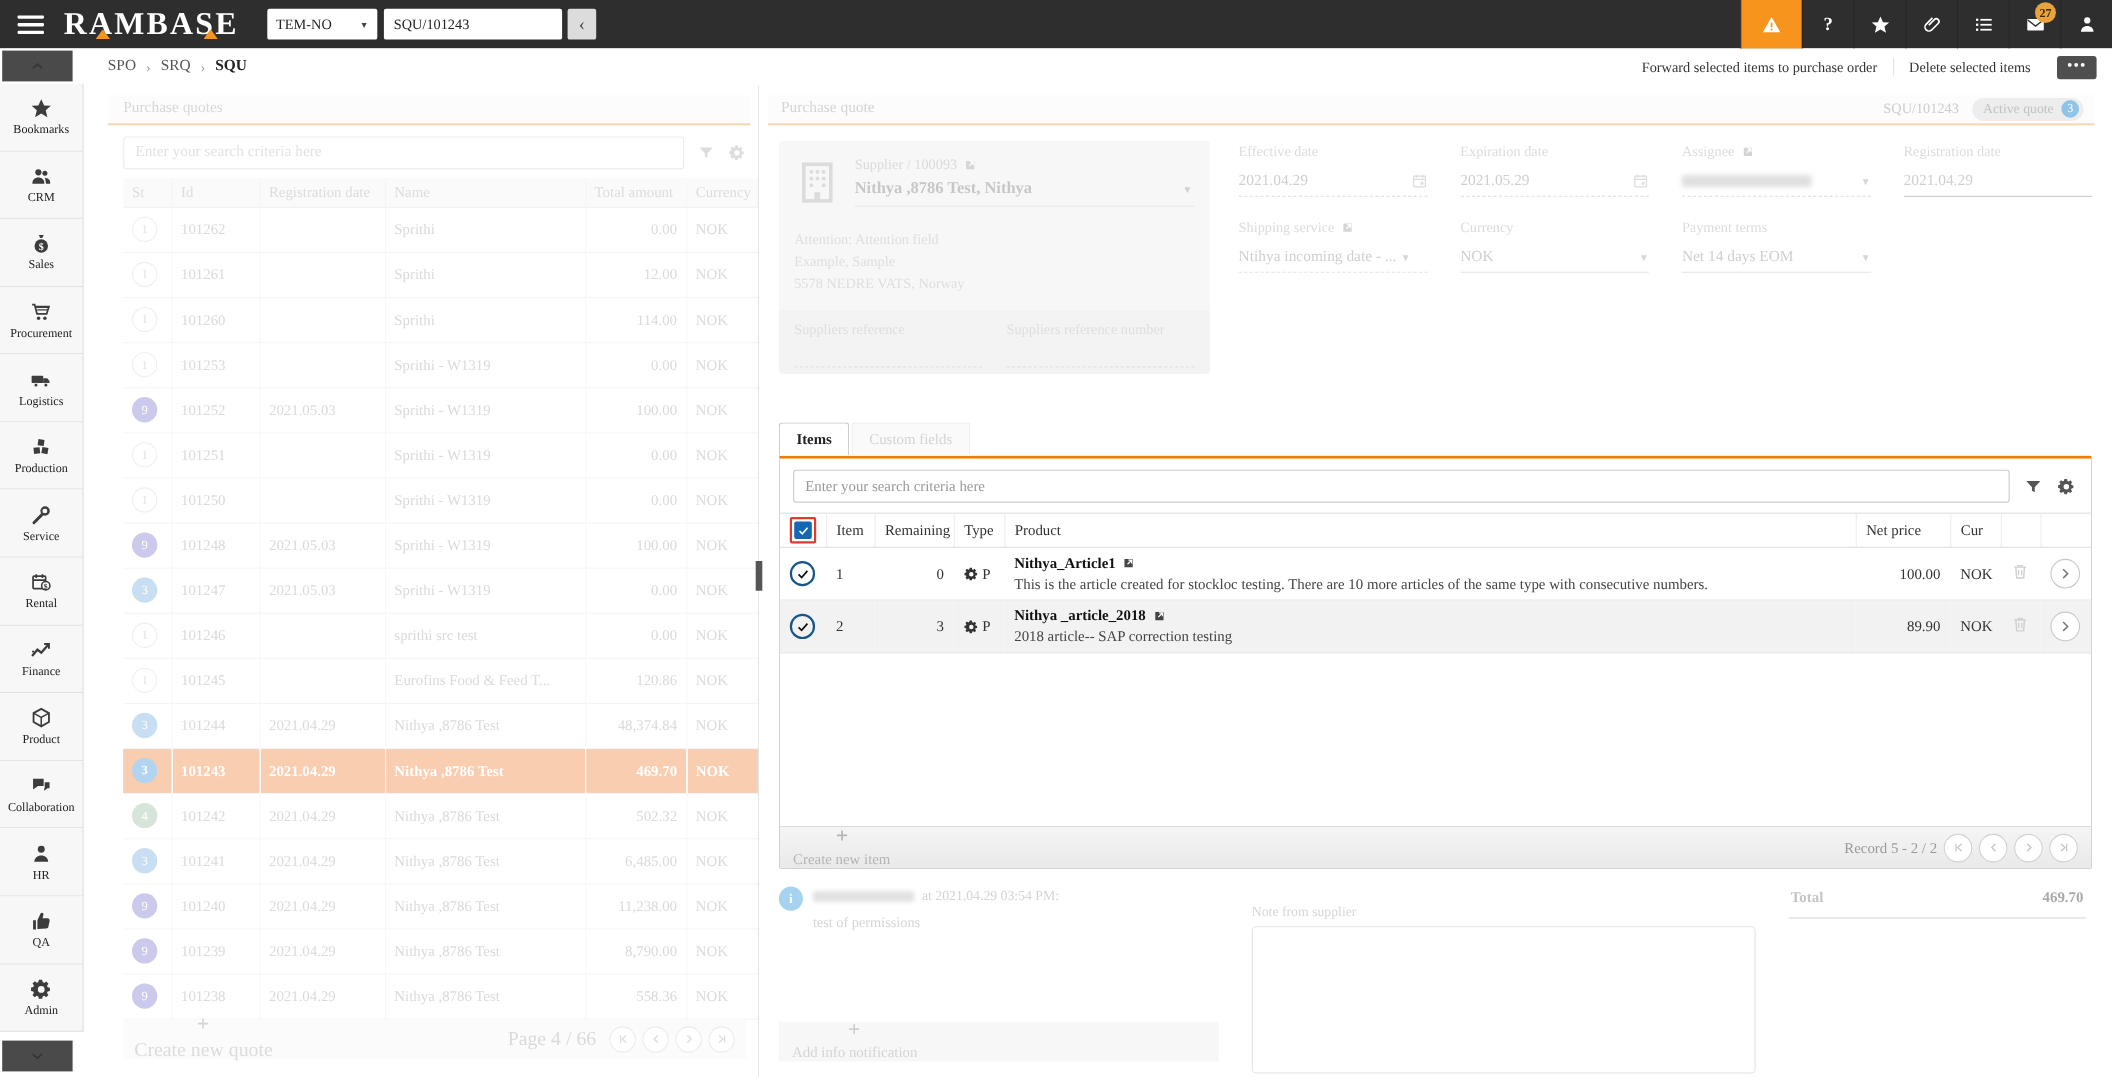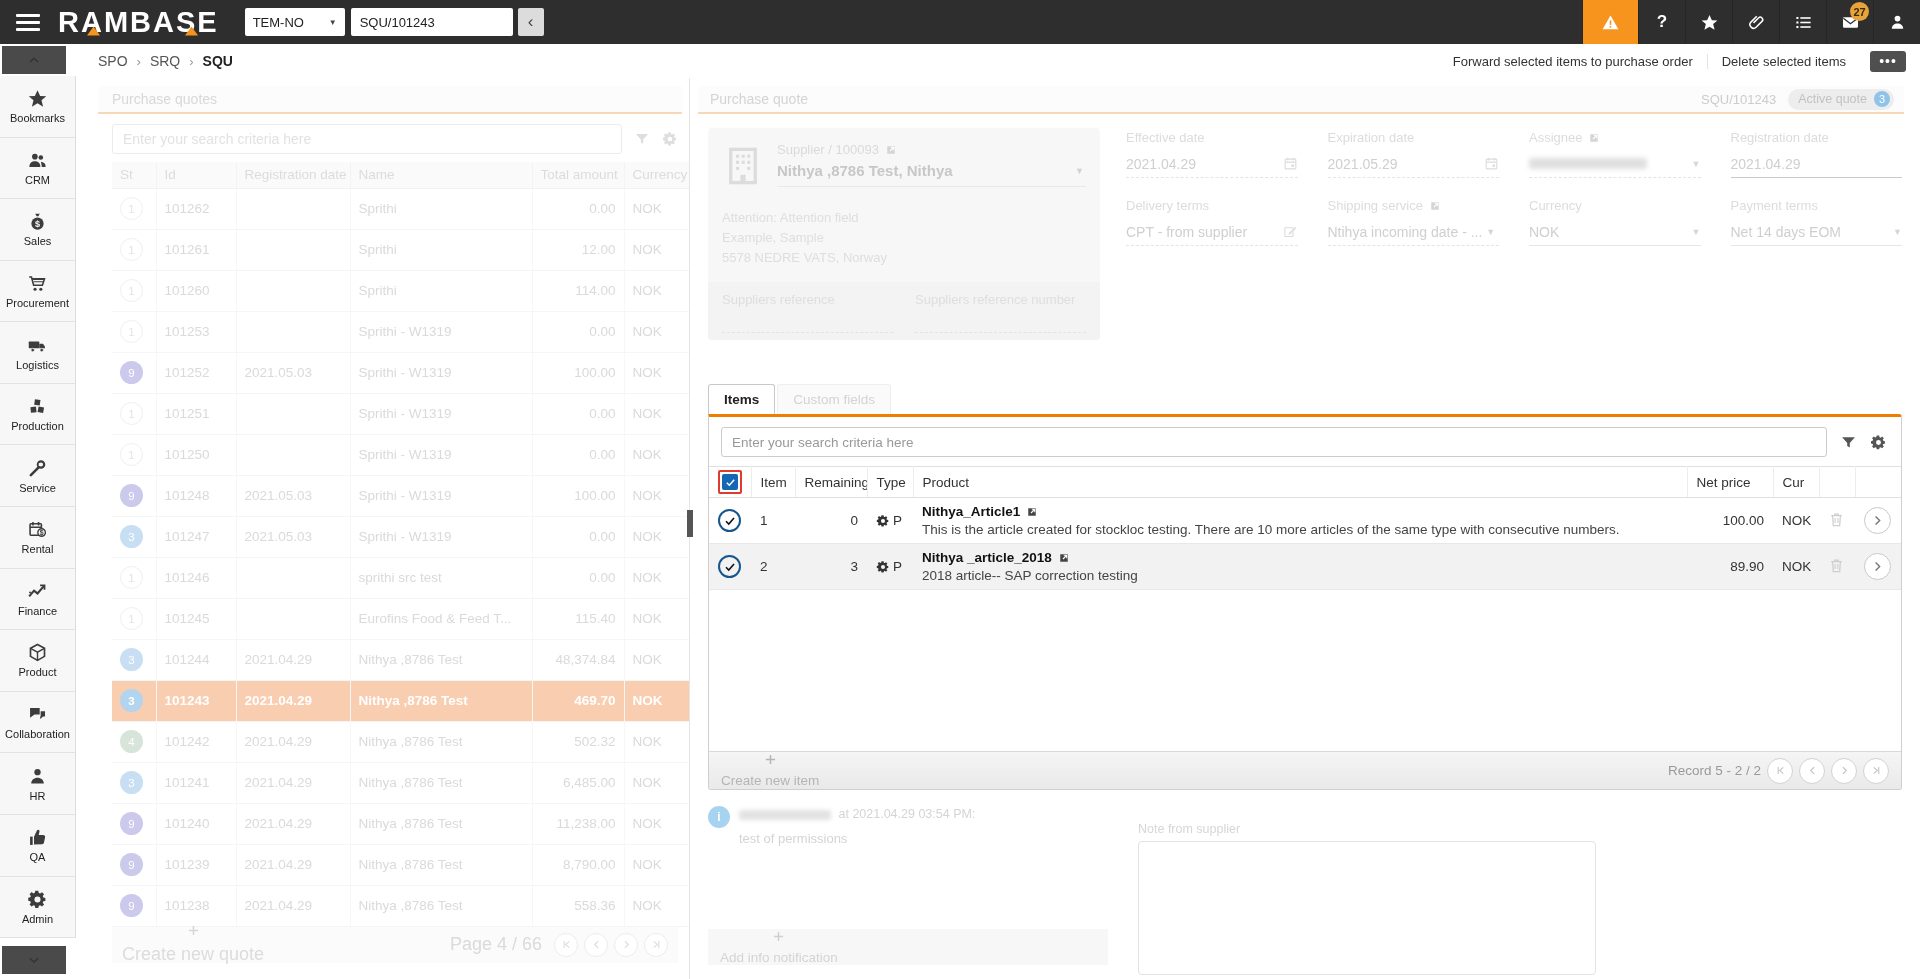--- a/index.html
+++ b/index.html
@@ -1,18 +1,18 @@
 <!DOCTYPE html>
 <html><head>
 <meta charset="utf-8">
 <style>
   * { box-sizing:border-box; margin:0; padding:0; }
   html,body { width:1920px; height:979px; overflow:hidden; }
   body { font-family:"Liberation Sans", sans-serif; font-size:13px; color:#333; background:#fff; }
-  .screen { width:1920px; height:979px; display:flex; flex-direction:column; background:#fff; }
+  .screen { width:1920px; height:979px; display:flex; flex-direction:column; background:#fff;font-family:Liberation Serif, serif; }
 
   
   .topbar { height:44px; background:#2e2e2e; display:flex; align-items:center; flex:0 0 44px; }
   .hamburger { width:24px; height:17px; margin-left:16px; display:flex; flex-direction:column; justify-content:space-between; cursor:pointer; }
   .hamburger span { display:block; height:3px; background:#fff; border-radius:1px; }
   .logo { position:relative; margin-left:18px; color:#fff; font-weight:bold; font-size:29px; letter-spacing:2px; line-height:1; }
   .logo .tri { position:absolute; bottom:1px; width:13px; height:9px; background:#f7941e; clip-path:polygon(50% 0,100% 100%,0 100%); }
   .logo .tri.t1 { left:29px; } .logo .tri.t2 { left:127px; }
   .module-select { margin-left:26px; width:100px; height:28px; background:#fff; border-radius:2px; display:flex; align-items:center; justify-content:space-between; padding:0 8px; color:#222; font-size:13px; cursor:pointer; }
   .module-select .sel-caret { font-size:8px; color:#444; }
@@ -639,21 +639,21 @@
                   <td class="amt">0.00</td>
                   <td>NOK</td>
                 </tr>
                 <tr>
                   <td>
                     <span class="badge s1">1</span>
                   </td>
                   <td>101245</td>
                   <td></td>
                   <td>Eurofins Food &amp; Feed T...</td>
-                  <td class="amt">115.40</td>
+                  <td class="amt">120.86</td>
                   <td>NOK</td>
                 </tr>
                 <tr>
                   <td>
                     <span class="badge s3">3</span>
                   </td>
                   <td>101244</td>
                   <td>2021.04.29</td>
                   <td>Nithya ,8786 Test</td>
                   <td class="amt">48,374.84</td>
@@ -841,33 +841,20 @@
                     <span class="redact"></span>
                     <span class="caret">▼</span>
                   </div>
                 </div>
                 <div class="field">
                   <div class="flabel">
                     <span>Registration date</span>
                   </div>
                   <div class="fvalue strong">
                     <span class="vtext">2021.04.29</span>
-                  </div>
-                </div>
-                <div class="field">
-                  <div class="flabel">
-                    <span>Delivery terms</span>
-                  </div>
-                  <div class="fvalue">
-                    <span class="vtext">CPT - from supplier</span>
-                    <span class="vicon">
-                      <svg>
-                        <use href="#i-edit"></use>
-                      </svg>
-                    </span>
                   </div>
                 </div>
                 <div class="field">
                   <div class="flabel">
                     <span>Shipping service</span>
                     <svg>
                       <use href="#i-ext"></use>
                     </svg>
                   </div>
                   <div class="fvalue">
@@ -1070,19 +1057,25 @@
                       <use href="#i-plus"></use>
                     </svg>
                   <span>Add info notification</span>
                 </span>
               </div>
             </div>
             <div class="note-col">
               <div class="note-label">Note from supplier</div>
               <div class="note-box"></div>
             </div>
+            <div class="total-col">
+              <div class="total-row">
+                <span class="total-label">Total</span>
+                <span class="total-value">469.70</span>
+              </div>
+            </div>
           </div>
 
         </div>
       </div>
     </div>
   </div>
 </div>
 
 </body></html>

